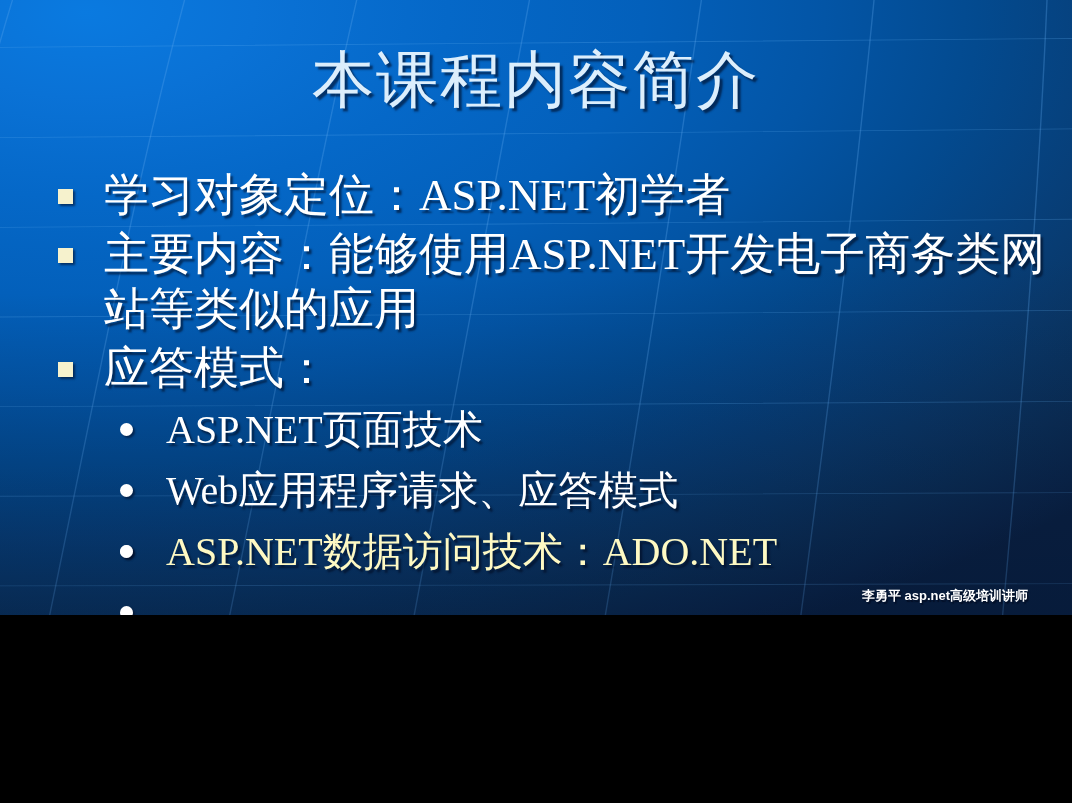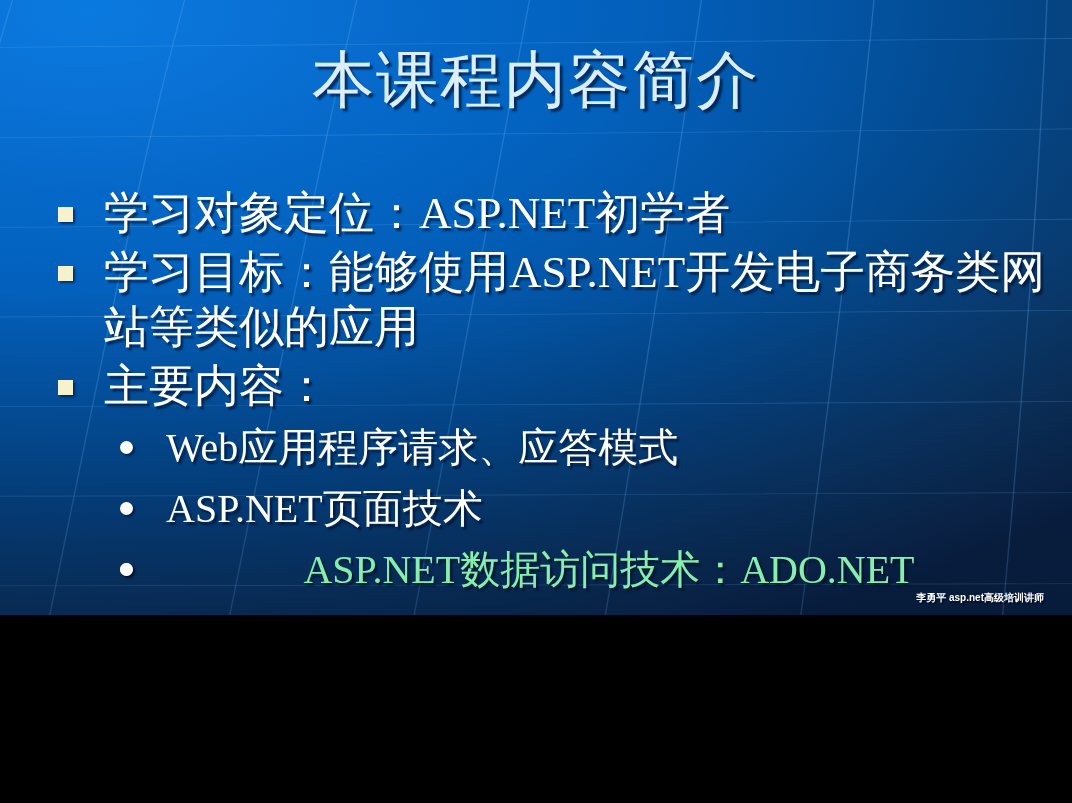--- a/index.html
+++ b/index.html
@@ -75,21 +75,21 @@
     line-height: 1.05;
     letter-spacing: 2px;
     color: #dceefc;
     text-shadow: 3px 3px 2px rgba(0,12,36,0.62);
     white-space: nowrap;
   }
 
   .body {
     position: absolute;
     left: 52px;
-    top: 186px;
+    top: 168px;
     right: 20px;
   }
 
   .lvl1 {
     position: relative;
     padding-left: 52px;
     margin-bottom: 4px;
     font-family: "Liberation Serif", "DejaVu Serif", serif;
     font-size: 45px;
     line-height: 1.22;
@@ -109,39 +109,39 @@
   .lvl2 {
     position: relative;
     padding-left: 114px;
     margin-bottom: 2px;
     font-family: "Liberation Serif", "DejaVu Serif", serif;
     font-size: 40px;
     line-height: 1.48;
     color: #ffffff;
     text-shadow: 2.5px 2.5px 2px rgba(0,10,32,0.60);
   }
-  .lvl2.red { color: #86efac; text-align: center; }
+  .lvl2.red { color: #fef9c3; }
   .lvl2 .dot {
     position: absolute;
     left: 68px;
     top: 23px;
     width: 13px;
     height: 13px;
     border-radius: 50%;
     background: #ffffff;
     box-shadow: 2px 2px 2px rgba(0,10,32,0.55);
   }
 
   .footer {
     position: absolute;
-    right: 28px;
+    right: 44px;
     bottom: 10px;
     text-align: left;
     font-family: "Liberation Sans", "DejaVu Sans", sans-serif;
-    font-size: 10px;
+    font-size: 13px;
     font-weight: bold;
     line-height: 1.38;
     color: #ffffff;
     text-shadow: 1.5px 1.5px 1px rgba(0,8,28,0.7);
     white-space: nowrap;
   }
 </style>
 </head>
 <body>
 
@@ -184,36 +184,36 @@
 
   <div class="body">
 
     <div class="lvl1">
       <span class="sq"></span>
       <span>学习对象定位：ASP.NET初学者</span>
     </div>
 
     <div class="lvl1">
       <span class="sq"></span>
-      <span>学习目标：能够使用ASP.NET开发电子商务类网站等类似的应用</span>
+      <span>主要内容：能够使用ASP.NET开发电子商务类网站等类似的应用</span>
     </div>
 
     <div class="lvl1">
       <span class="sq"></span>
-      <span>主要内容：</span>
+      <span>应答模式：</span>
+    </div>
+
+    <div class="lvl2">
+      <span class="dot"></span>
+      <span>ASP.NET页面技术</span>
     </div>
 
     <div class="lvl2">
       <span class="dot"></span>
       <span>Web应用程序请求、应答模式</span>
-    </div>
-
-    <div class="lvl2">
-      <span class="dot"></span>
-      <span>ASP.NET页面技术</span>
     </div>
 
     <div class="lvl2">
       <span class="dot"></span>
     </div>
 
     <div class="lvl2 red">
       <span class="dot"></span>
       <span>ASP.NET数据访问技术：ADO.NET</span>
     </div>

